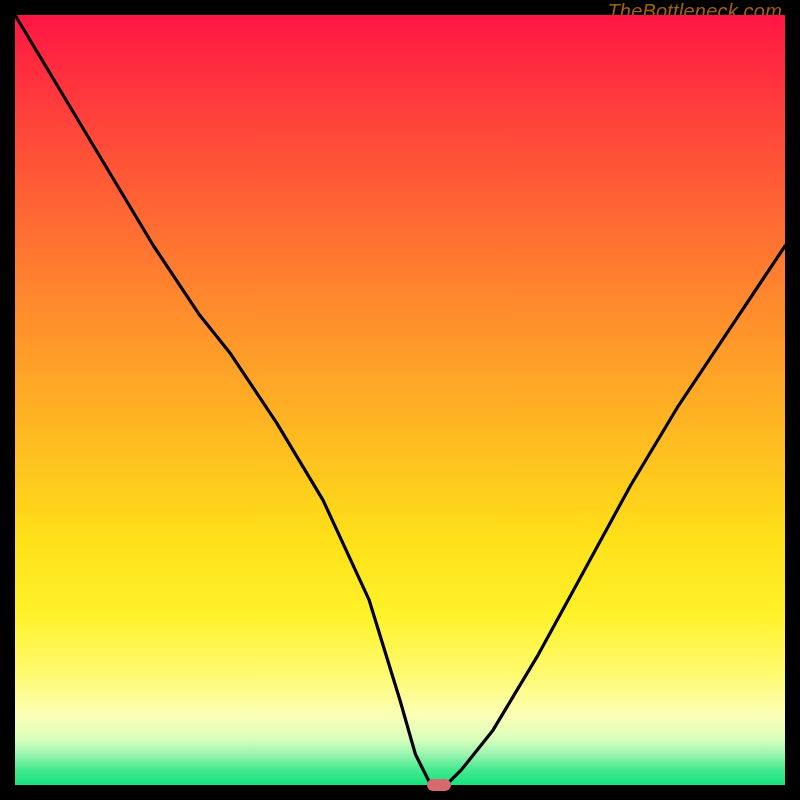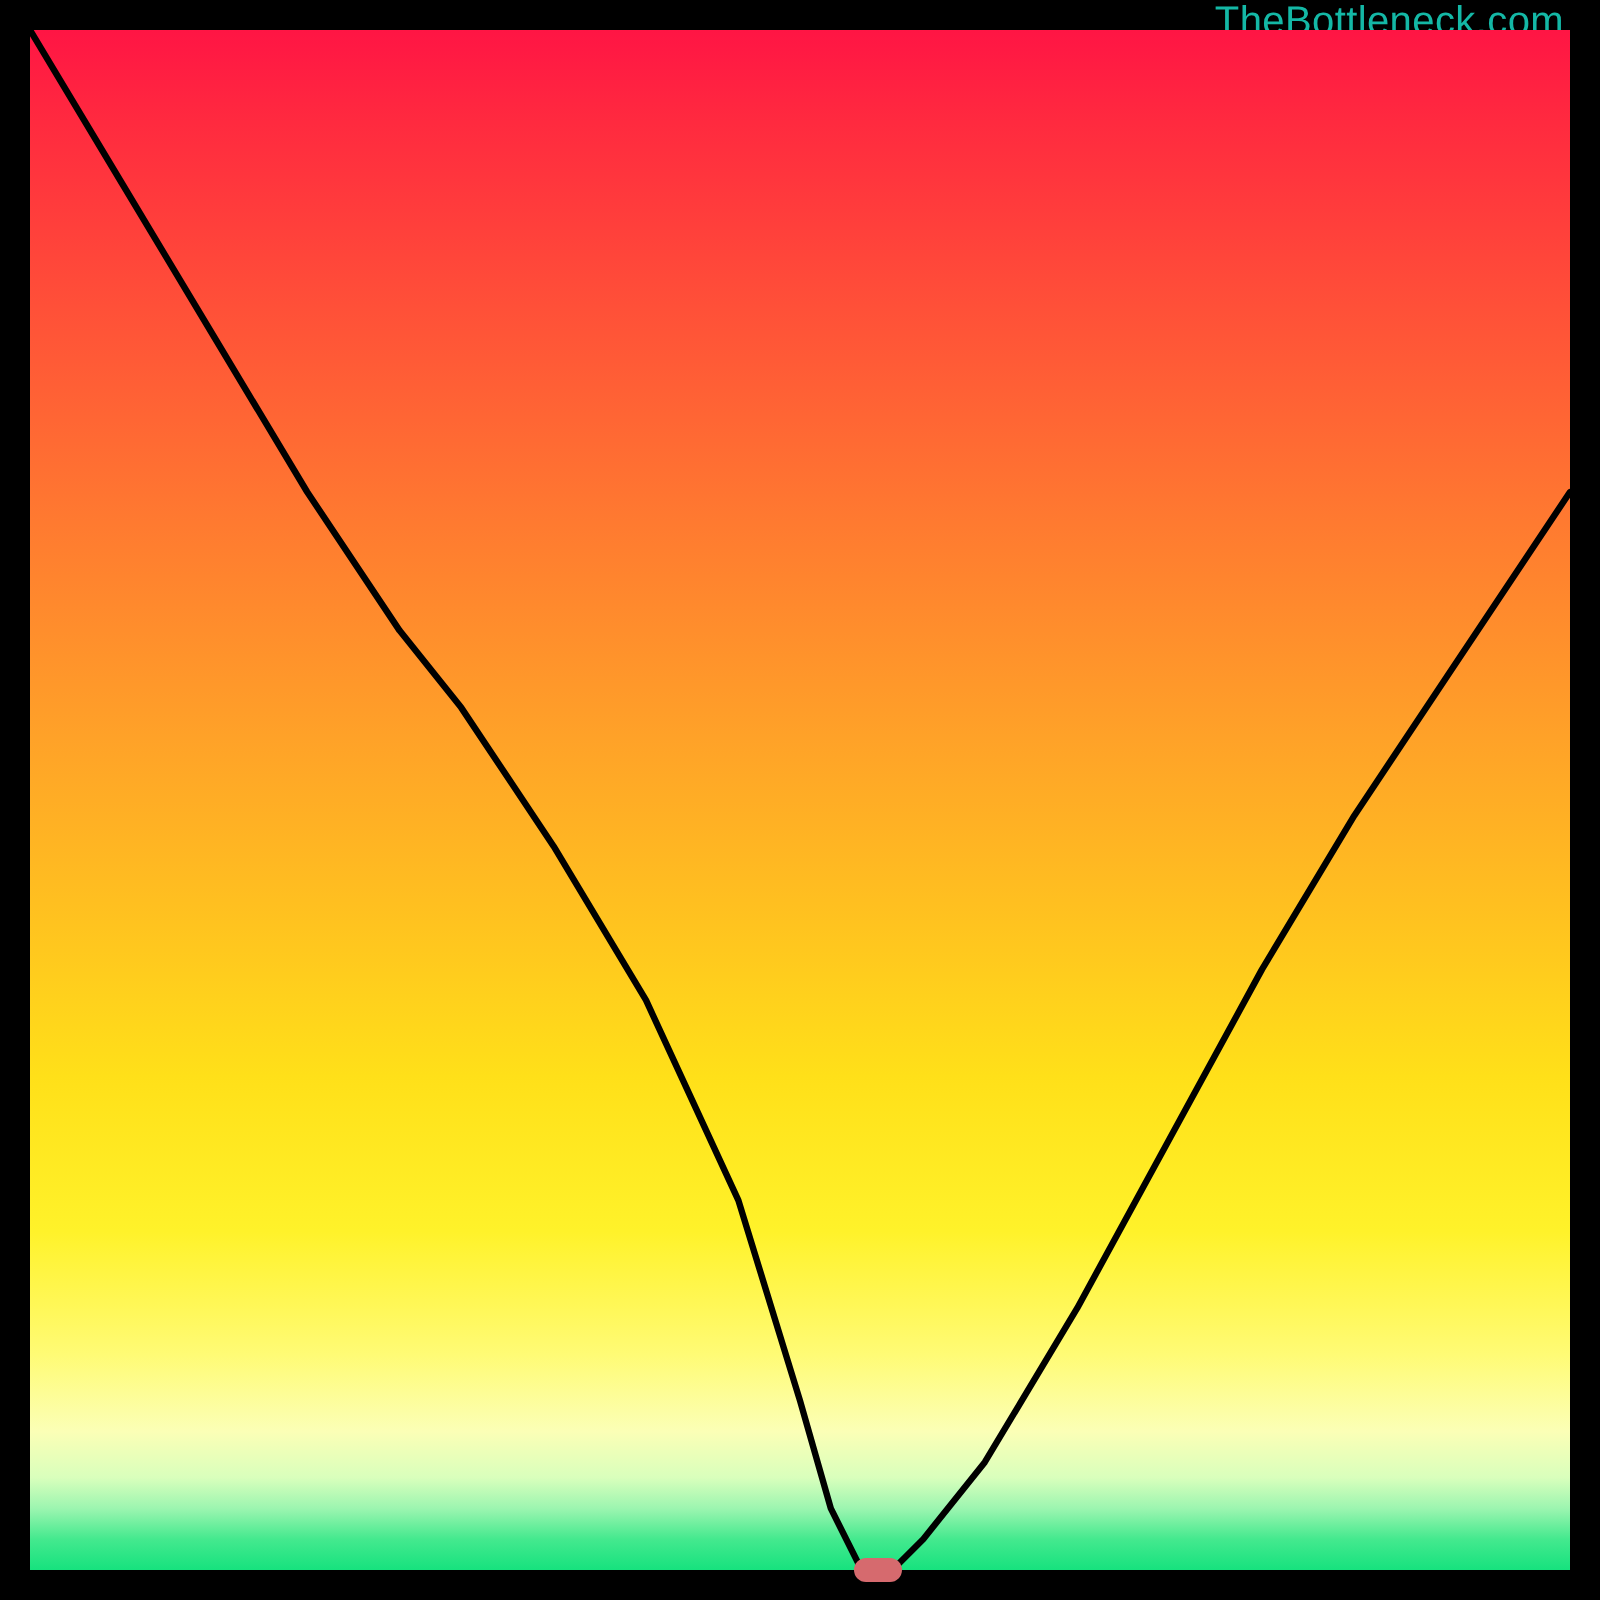--- a/index.html
+++ b/index.html
@@ -39,24 +39,25 @@
       #d9ffbc 94%,
       #9cf5b0 96%,
       #44e98e 98%,
       #16e27e 100%
     );
   }
   .watermark {
     position: absolute;
     top: 0px;
     right: 18px;
-    color: #14b8a6;
+    color: #a16207;
     font-size: 20px;
     letter-spacing: 0.2px;
     user-select: none;
+    font-style: italic;
   }
   svg.curve {
     position: absolute;
     left: 0;
     top: 0;
     width: 770px;
     height: 770px;
     pointer-events: none;
   }
   .marker {

